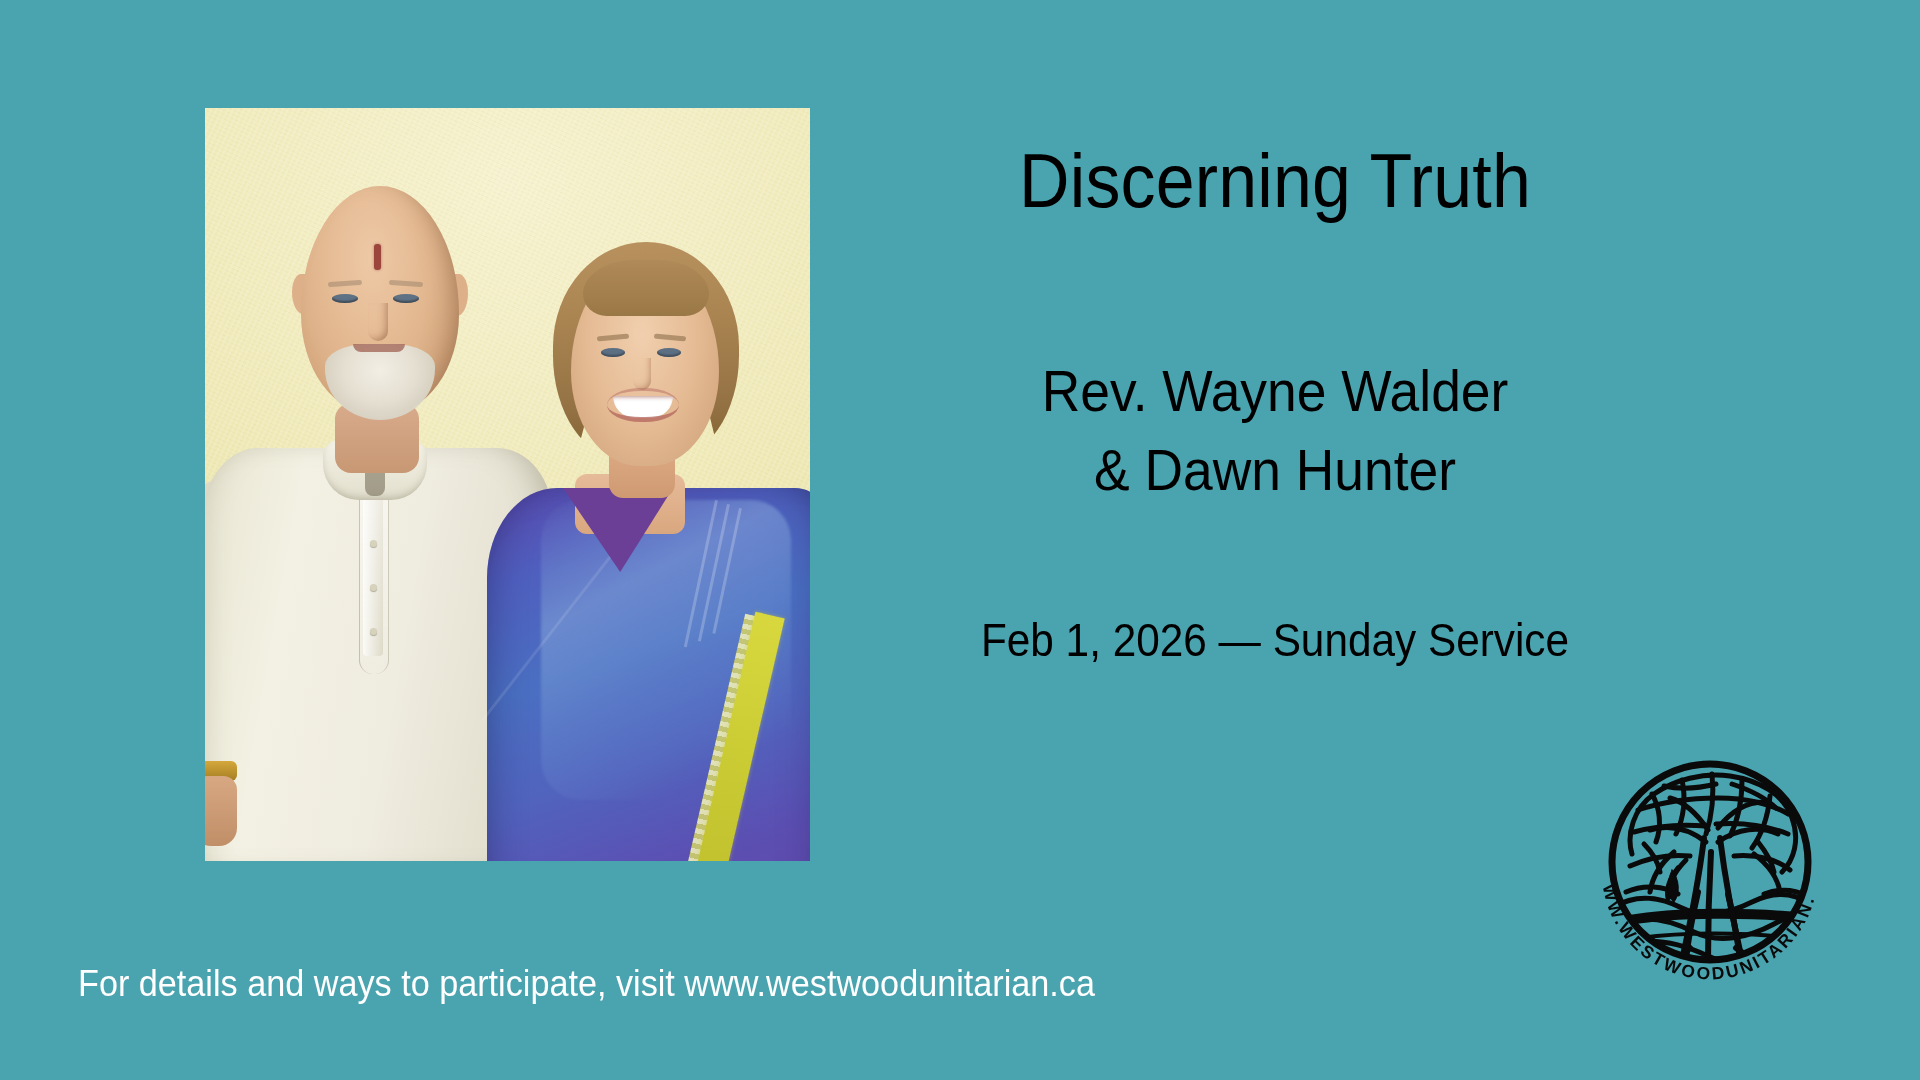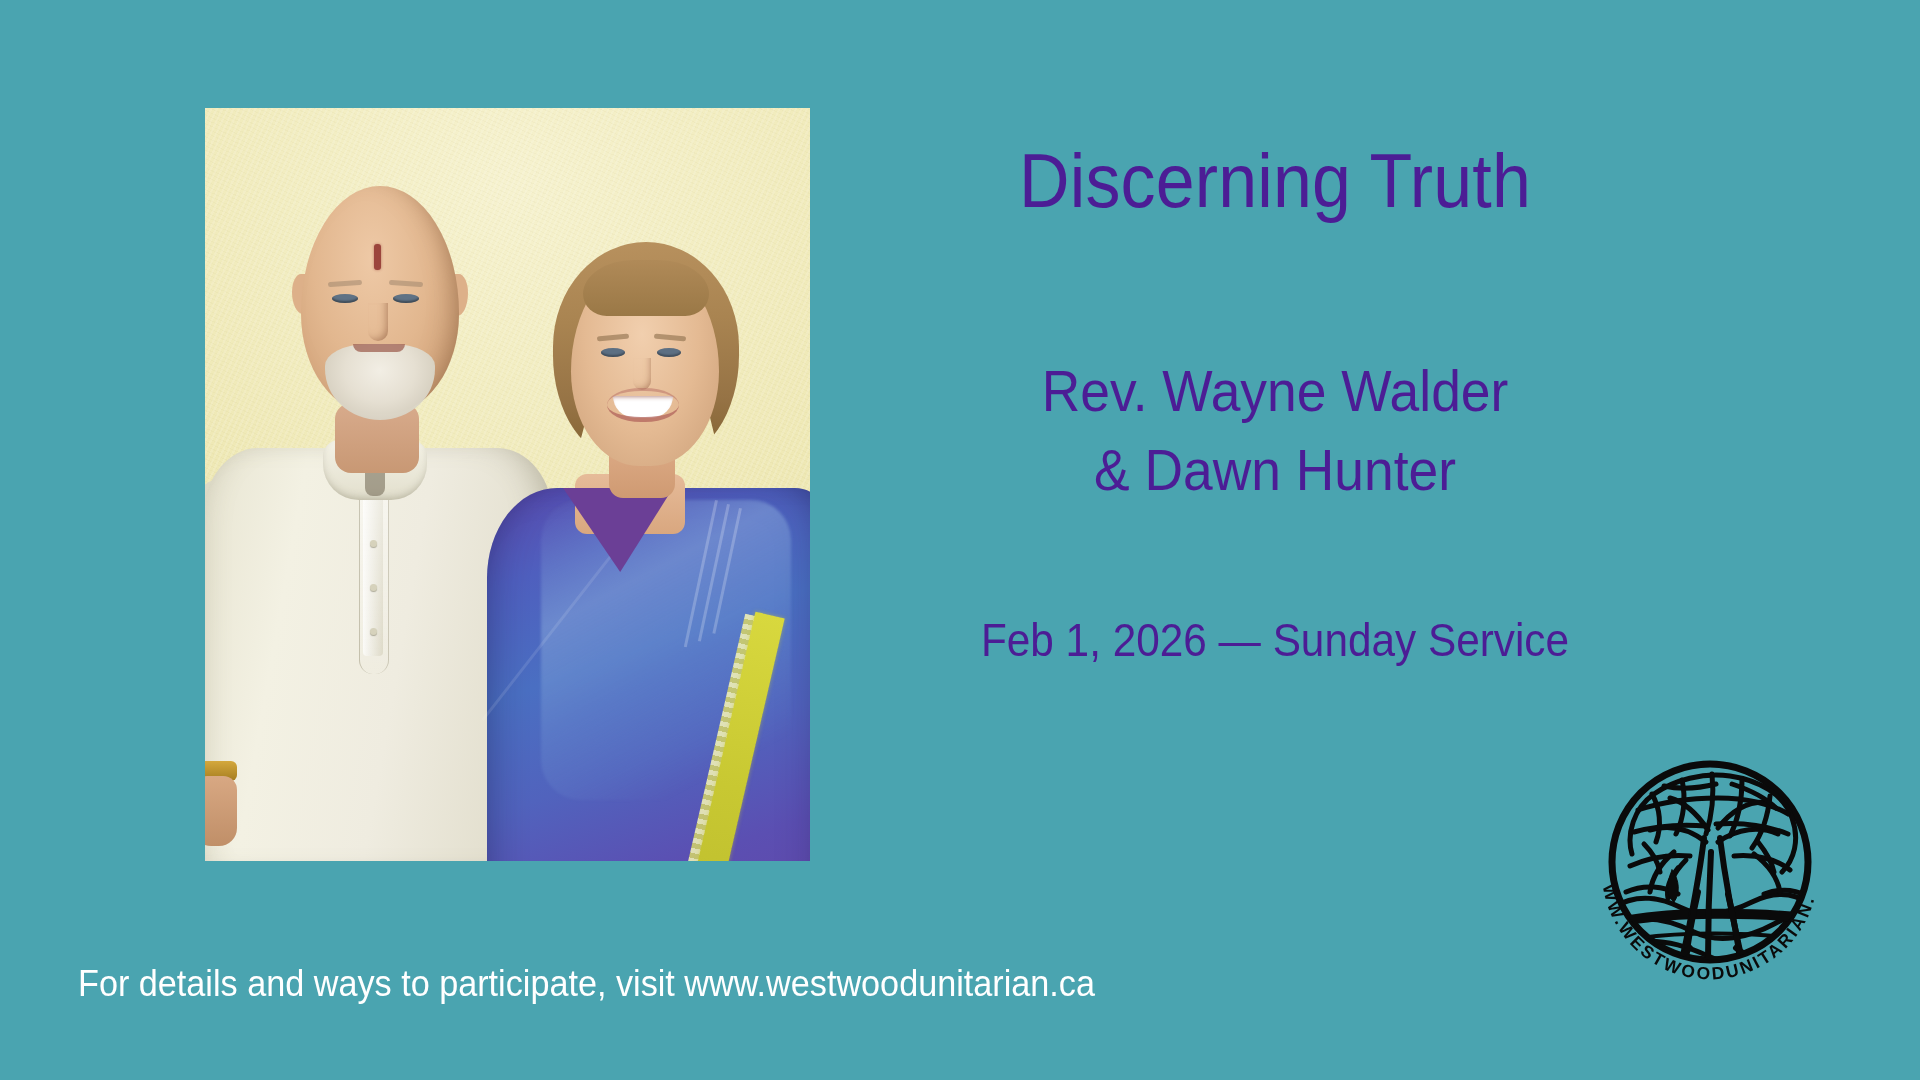--- a/index.html
+++ b/index.html
@@ -235,21 +235,21 @@
   }
 
   
   .text-col {
     position: absolute;
     left: 880px;
     top: 0;
     width: 790px;
     height: 1080px;
     text-align: center;
-    color: #4c1d95;
+    color: #000000;
   }
 
   .title {
     position: absolute;
     top: 143px;
     left: 0; width: 100%;
     font-size: 76px;
     line-height: 1.0;
     font-weight: 400;
     letter-spacing: .2px;

